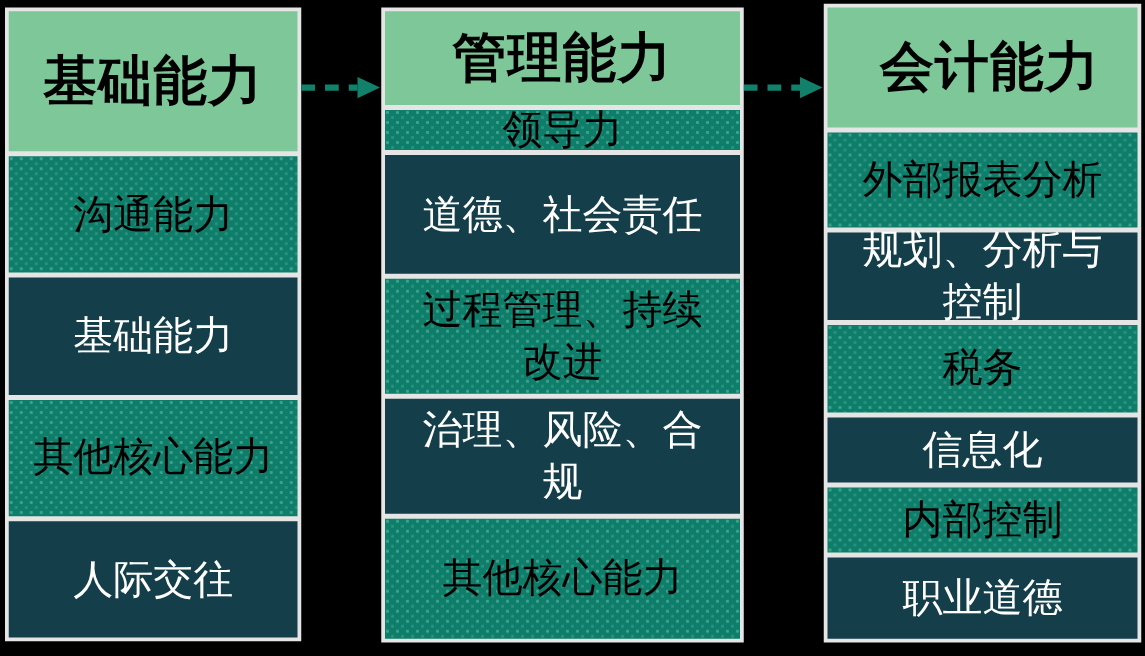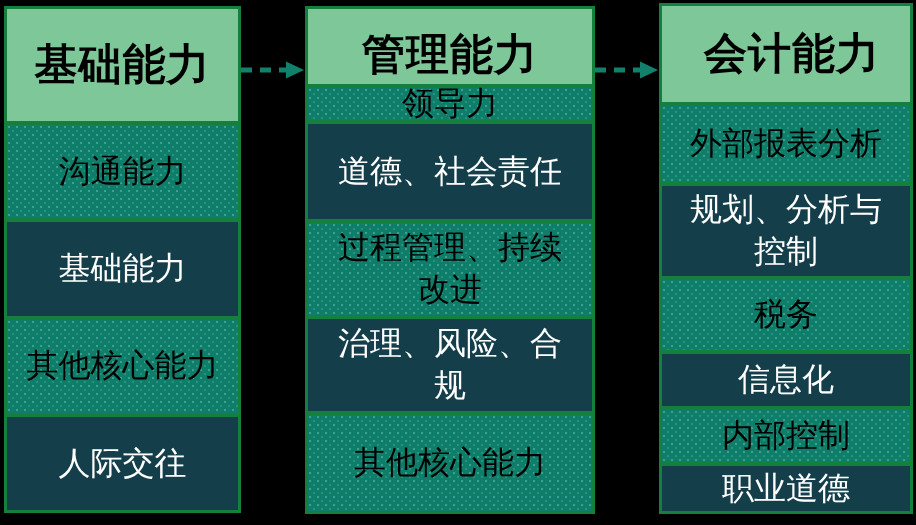--- a/index.html
+++ b/index.html
@@ -11,21 +11,21 @@
   .canvas {
     position: relative;
     width: 916px;
     height: 525px;
     background: #000000;
     overflow: hidden;
   }
   .column {
     position: absolute;
     box-sizing: border-box;
-    background: #15803d;          
+    background: #e5e5e5;          
     padding: 3px;
     display: flex;
     flex-direction: column;
     gap: 4px;
   }
   .col-1 { left: 4px;   top: 6px; width: 237px; height: 507px; }
   .col-2 { left: 305px; top: 6px; width: 290px; height: 508px; }
   .col-3 { left: 659px; top: 3px; width: 254px; height: 511px; }
 
   .header-box {
@@ -34,21 +34,21 @@
     color: #000000;
     font-weight: bold;
     font-size: 43px;
     display: flex;
     align-items: center;
     justify-content: center;
     text-align: center;
     letter-spacing: 1px;
   }
   .col-1 .header-box { height: 112px; }
-  .col-2 .header-box { height: 75px; align-items: flex-end;  }
+  .col-2 .header-box { height: 75px;  }
   .col-3 .header-box { height: 96px; padding-left: 12px;  }
 
   .item {
     box-sizing: border-box;
     display: flex;
     align-items: center;
     justify-content: center;
     text-align: center;
     font-size: 32px;
     line-height: 1.3;
@@ -135,21 +135,21 @@
     <polygon points="45,1.5 63,10 45,18.5" fill="#12816C"></polygon>
   </svg>
 
   <div class="column col-3">
     <div class="header-box">
       <span class="item-label">会计能力</span>
     </div>
     <div class="item teal" style="height:76px">
       <span class="item-label">外部报表分析</span>
     </div>
-    <div class="item navy" style="height:90px">
+    <div class="item navy" style="height:70px">
       <span class="item-label">规划、分析与
 控制</span>
     </div>
     <div class="item teal" style="height:70px">
       <span class="item-label">税务</span>
     </div>
     <div class="item navy" style="height:52px">
       <span class="item-label">信息化</span>
     </div>
     <div class="item teal" style="height:52px">

